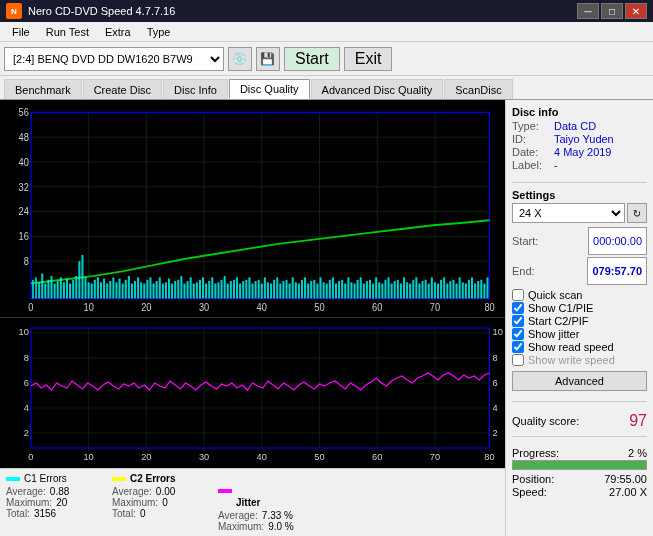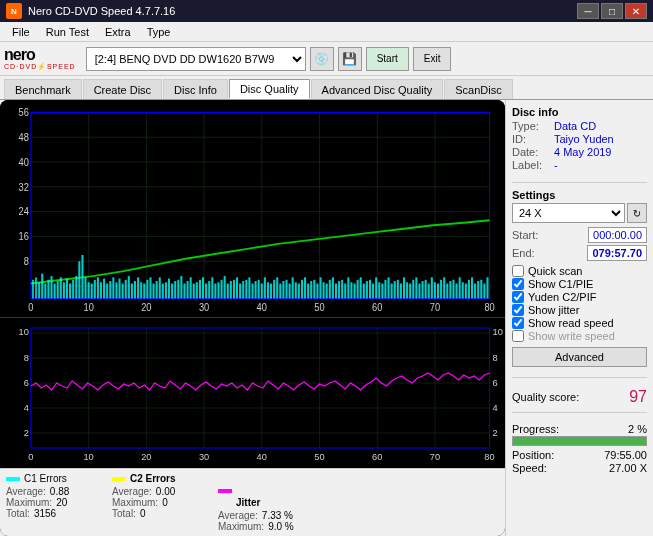--- a/index.html
+++ b/index.html
@@ -17,21 +17,21 @@
     
     .menu-bar { background: #f0f0f0; display: flex; align-items: center; padding: 2px 4px; height: 20px; border-bottom: 1px solid #ccc; }
     .menu-item { padding: 2px 8px; font-size: 11px; cursor: pointer; }
     
     
     .toolbar { background: #f0f0f0; display: flex; align-items: center; padding: 3px 4px; gap: 4px; height: 34px; border-bottom: 1px solid #ccc; }
     .nero-logo { display: flex; flex-direction: column; align-items: flex-start; margin-right: 6px; }
     .nero-text { font-size: 16px; font-weight: bold; color: #000; letter-spacing: -1px; line-height: 1; }
     .nero-sub { font-size: 7px; color: #cc0000; letter-spacing: 1px; line-height: 1; }
     .drive-select { height: 24px; font-size: 11px; padding: 0 4px; border: 1px solid #999; background: white; min-width: 220px; }
-    .toolbar-btn { height: 24px; padding: 0 10px; background: #e0e0e0; border: 1px solid #999; cursor: pointer; font-size: 10px; }
+    .toolbar-btn { height: 24px; padding: 0 10px; background: #e0e0e0; border: 1px solid #999; cursor: pointer; font-size: 16px; }
     .toolbar-btn.start { background: #d4edda; }
     .toolbar-icon-btn { width: 24px; height: 24px; background: #e0e0e0; border: 1px solid #999; cursor: pointer; display: flex; align-items: center; justify-content: center; font-size: 12px; }
     
     
     .tabs { background: #f0f0f0; display: flex; align-items: flex-end; padding: 2px 4px 0; height: 24px; border-bottom: 1px solid #999; }
     .tab { padding: 2px 10px; font-size: 11px; cursor: pointer; border: 1px solid #ccc; border-bottom: none; background: #ddd; margin-right: 1px; height: 20px; display: flex; align-items: center; }
     .tab.active { background: white; border-color: #999; border-bottom: 1px solid white; position: relative; z-index: 1; }
     
     
     .main-content { display: flex; height: calc(536px - 22px - 20px - 34px - 24px); }
@@ -45,21 +45,21 @@
     .info-label { color: #555; min-width: 38px; }
     .info-value { color: #0000cc; font-weight: normal; }
     
     .settings-section { margin-bottom: 4px; }
     .speed-row { display: flex; gap: 2px; align-items: center; margin-bottom: 4px; justify-content: center; }
     .speed-select { height: 20px; font-size: 11px; border: 1px solid #999; background: white; flex: 1; padding: 0 2px; }
     .refresh-btn { width: 20px; height: 20px; background: #e0e0e0; border: 1px solid #999; cursor: pointer; display: flex; align-items: center; justify-content: center; font-size: 10px; }
     
     .time-row { display: flex; justify-content: space-between; align-items: center; margin-bottom: 2px; }
     .time-label { color: #555; }
-    .time-value { color: #0000cc; border: 1px solid #999; padding: 1px 4px; background: white; font-size: 11px; }
+    .time-value { color: #0000cc; border: 1px solid #999; padding: 7px 4px; background: white; font-size: 11px; }
     
     .checkbox-row { display: flex; align-items: center; gap: 4px; margin-bottom: 1px; }
     .checkbox-row input { margin: 0; width: 12px; height: 12px; }
     .checkbox-row label { font-size: 11px; }
     
     .advanced-btn { background: #e0e0e0; border: 1px solid #999; padding: 3px 8px; cursor: pointer; font-size: 11px; text-align: center; margin-top: 2px; }
     
     .quality-score-row { display: flex; justify-content: space-between; align-items: center; margin-top: 4px; }
     
     .progress-section { margin-top: 4px; }
@@ -82,45 +82,41 @@
 </div>
 
 <div class="menu-bar">
   <span class="menu-item">File</span>
   <span class="menu-item">Run Test</span>
   <span class="menu-item">Extra</span>
   <span class="menu-item">Type</span>
 </div>
 
 <div class="toolbar">
-  <div class="nero-logo">
-    <span class="nero-text">nero</span>
-    <span class="nero-sub">CD·DVD⚡SPEED</span>
-  </div>
   <select class="drive-select">
     <option>[2:4]  BENQ DVD DD DW1620 B7W9</option>
   </select>
   <div class="toolbar-icon-btn">💿</div>
   <div class="toolbar-icon-btn">💾</div>
   <button class="toolbar-btn start">Start</button>
   <button class="toolbar-btn">Exit</button>
 </div>
 
 <div class="tabs">
   <div class="tab">Benchmark</div>
   <div class="tab">Create Disc</div>
   <div class="tab">Disc Info</div>
   <div class="tab active">Disc Quality</div>
   <div class="tab">Advanced Disc Quality</div>
   <div class="tab">ScanDisc</div>
 </div>
 
 <div class="main-content">
 
-  <div style="flex:1; display:flex; flex-direction:column; background:#000; overflow:hidden;border-radius:8px;">
+  <div style="flex:1; display:flex; flex-direction:column; background:#000; overflow:hidden;">
 
     <div style="flex:1; position:relative; border-bottom:1px solid #333; min-height:160px;">
       <svg width="100%" height="100%" style="position:absolute;top:0;left:0;" viewBox="0 0 490 175" preserveAspectRatio="none">
 
         <rect width="490" height="175" fill="#000"></rect>
 
         <line x1="30" y1="10" x2="475" y2="10" stroke="#1a3a1a" stroke-width="0.5"></line>
         <line x1="30" y1="30" x2="475" y2="30" stroke="#1a3a1a" stroke-width="0.5"></line>
         <line x1="30" y1="50" x2="475" y2="50" stroke="#1a3a1a" stroke-width="0.5"></line>
         <line x1="30" y1="70" x2="475" y2="70" stroke="#1a3a1a" stroke-width="0.5"></line>
@@ -469,21 +465,21 @@
       <div class="checkbox-row">
         <input type="checkbox" id="qs" style="">
         <label for="qs">Quick scan</label>
       </div>
       <div class="checkbox-row">
         <input type="checkbox" id="c1pie" checked="" style="">
         <label for="c1pie">Show C1/PIE</label>
       </div>
       <div class="checkbox-row">
         <input type="checkbox" id="c2pif" checked="" style="">
-        <label for="c2pif">Yuden C2/PIF</label>
+        <label for="c2pif">Start C2/PIF</label>
       </div>
       <div class="checkbox-row">
         <input type="checkbox" id="jitter" checked="" style="">
         <label for="jitter">Show jitter</label>
       </div>
       <div class="checkbox-row">
         <input type="checkbox" id="rspeed" checked="" style="">
         <label for="rspeed">Show read speed</label>
       </div>
       <div class="checkbox-row">

